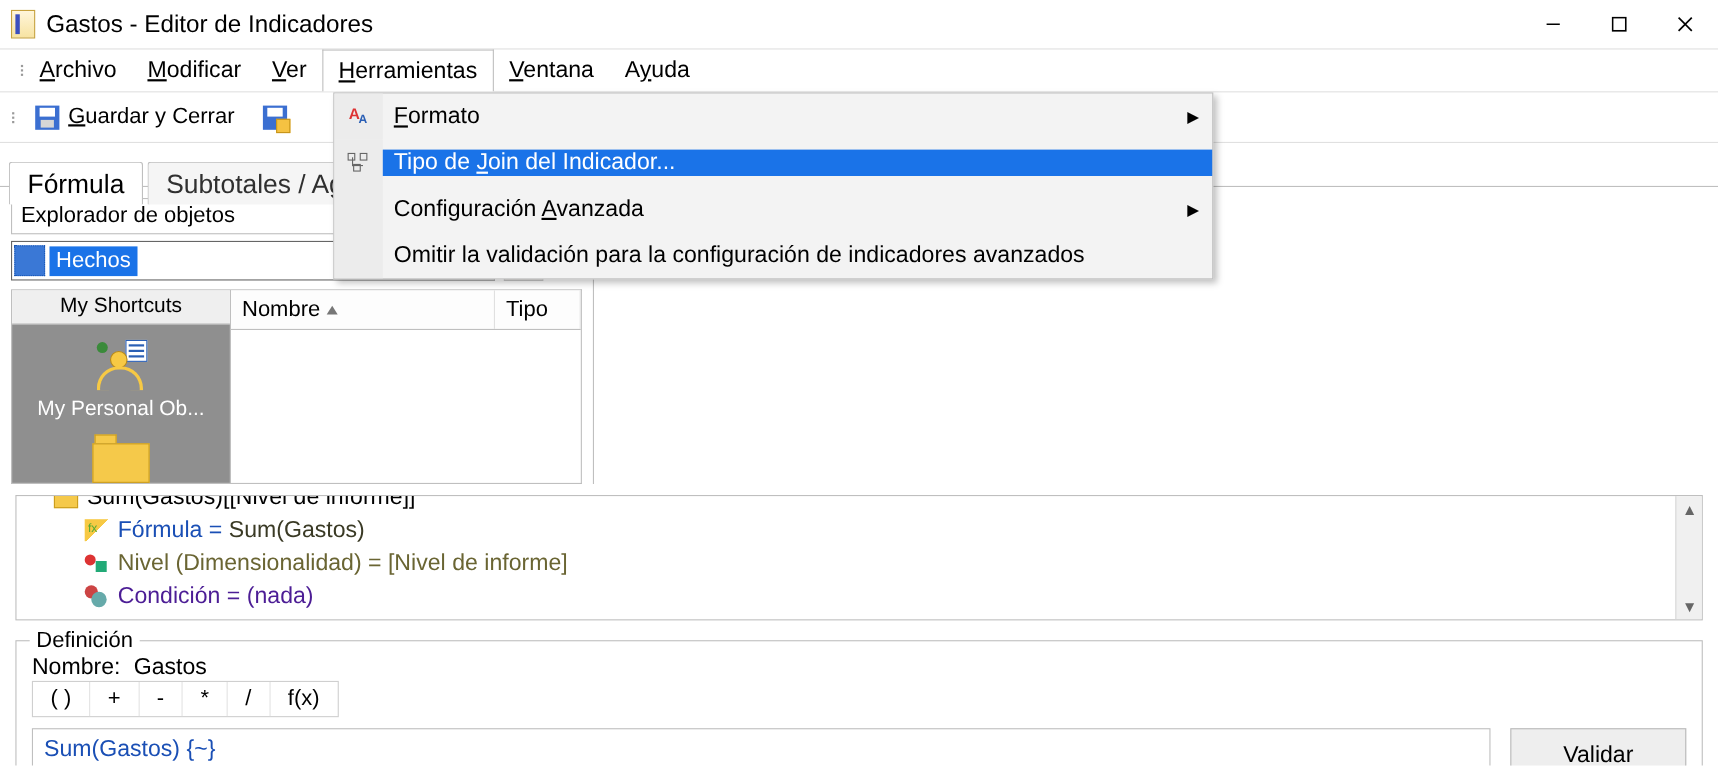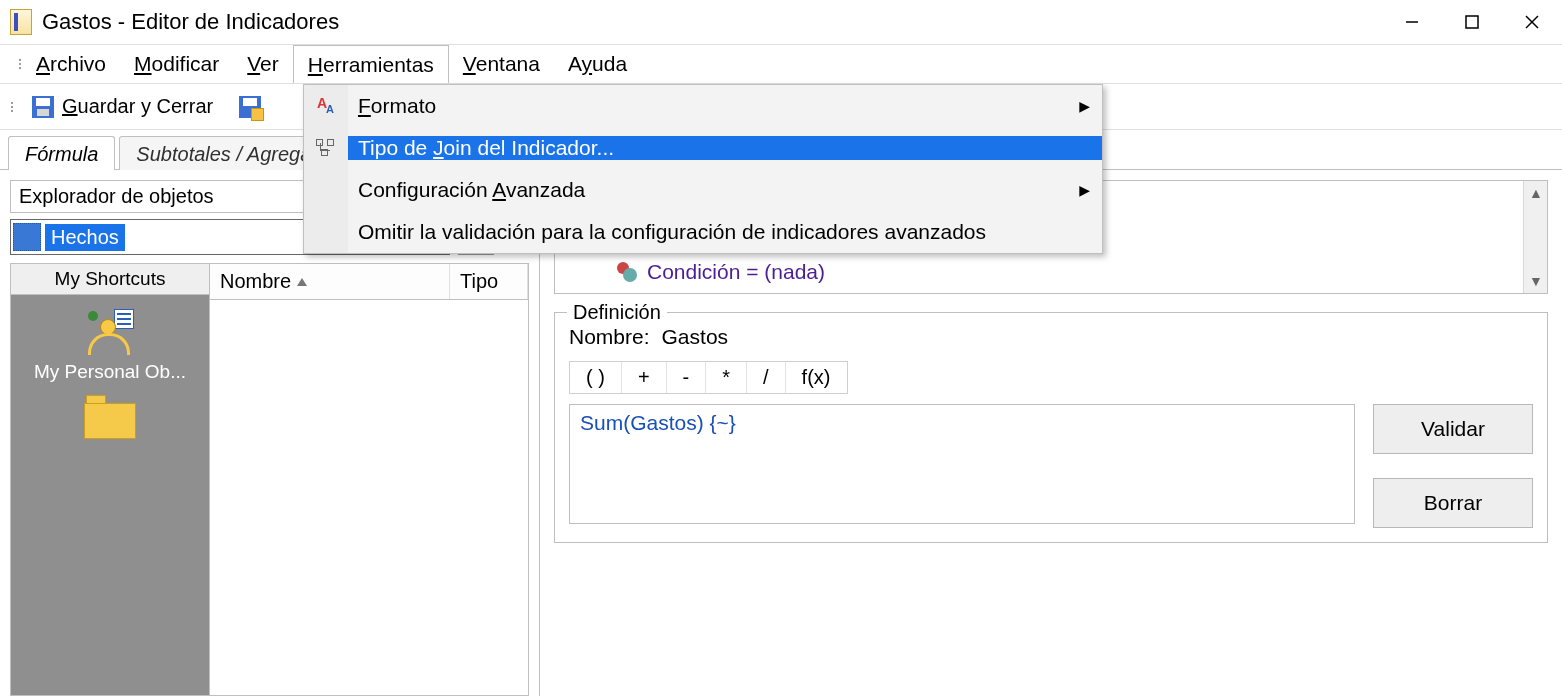--- a/index.html
+++ b/index.html
@@ -23,24 +23,24 @@
   .toolbar { height:46px; border-bottom:1px solid #e0e0e0; display:flex; align-items:center; padding-left:8px; gap:10px; }
   .tbtn { display:flex; align-items:center; gap:8px; padding:2px 8px; font-size:20px; }
   .save-icon { width:22px; height:22px; background:#3b6fd1; position:relative; }
   .save-icon::before { content:""; position:absolute; left:4px; right:4px; top:2px; height:8px; background:#fff; }
   .save-icon::after { content:""; position:absolute; left:5px; bottom:2px; width:12px; height:7px; background:#d6d6d6; }
   .saveas-icon { width:22px; height:22px; background:#3b6fd1; position:relative; }
   .saveas-icon::before { content:""; position:absolute; left:4px; right:4px; top:2px; height:8px; background:#fff; }
   .saveas-icon::after { content:""; position:absolute; right:-3px; bottom:-3px; width:11px; height:11px; background:#f5c242; border:1px solid #c7951a; }
   
   .tabs-row { height:40px; display:flex; align-items:flex-end; padding-left:8px; border-bottom:1px solid #bfbfbf; }
-  .tab { border:1px solid #bfbfbf; border-bottom:none; background:#fff; padding:6px 16px 4px 16px; margin-right:4px; font-size:20px; border-radius:3px 3px 0 0; position:relative; top:1px;font-style:italic; }
+  .tab { border:1px solid #bfbfbf; border-bottom:none; background:#fff; padding:6px 16px 4px 16px; margin-right:4px; font-size:24px; border-radius:3px 3px 0 0; position:relative; top:17px; }
   .tab.inactive { background:#f5f5f5; color:#303030; }
   
-  .content { display:flex; height:calc(100% - 44px - 40px - 46px - 40px); }
+  .content { display:flex; height:calc(100% - 44px - 40px - 46px - 40px);flex-direction:column; }
   .leftcol { width:540px; display:flex; flex-direction:column; border-right:1px solid #bfbfbf; }
   .explorer-hdr { border:1px solid #bfbfbf; margin:10px 10px 6px 10px; padding:4px 8px; font-size:20px; background:#fff; }
   .explorer-controls { display:flex; align-items:center; gap:8px; padding:0 10px; }
   .combo { flex:0 0 440px; height:36px; border:1px solid #666; display:flex; align-items:center; padding:2px; position:relative; }
   .combo-iconbox { width:28px; height:28px; border:1px dotted #1a57b5; background:#3a78d6; display:inline-block; }
   .combo-text { background:#1a73e8; color:#fff; padding:2px 6px; margin-left:4px; font-size:20px; }
   .combo-arrow { margin-left:auto; padding:0 6px; }
   .upfolder { width:36px; height:36px; border:1px solid #9a9a9a; display:flex; align-items:center; justify-content:center; background:linear-gradient(#fff,#efe6c0); }
   .upfolder-icon { width:22px; height:16px; background:#f5c94a; border:1px solid #cc9e1d; position:relative; }
   .upfolder-icon::before { content:""; position:absolute; left:2px; top:-4px; width:8px; height:4px; background:#f5c94a; border:1px solid #cc9e1d; border-bottom:none; }
@@ -84,21 +84,21 @@
   .ico-lvl::before { content:""; position:absolute; width:10px; height:10px; background:#d33; border-radius:50%; left:0; top:2px; }
   .ico-lvl::after { content:""; position:absolute; width:10px; height:10px; background:#2a7; left:10px; top:8px; }
   .ico-cond::before { content:""; position:absolute; width:12px; height:12px; background:#c44; border-radius:50%; left:0; top:0; }
   .ico-cond::after { content:""; position:absolute; width:14px; height:14px; background:#6aa; border-radius:50%; left:6px; top:6px; }
   .key-blue { color:#1a4fb5; }
   .key-dark { color:#3a3a25; }
   .key-olive { color:#6a6533; }
   .key-teal { color:#4c1d95; }
   .definition { border:1px solid #bfbfbf; margin-top:18px; padding:12px 14px 14px 14px; position:relative; }
   .definition .legend { position:absolute; top:-12px; left:12px; background:#fff; padding:0 6px; font-size:20px; }
-  .defrow { display:flex; align-items:center; gap:12px; font-size:21px; margin-bottom:12px; }
+  .defrow { display:flex; align-items:center; gap:12px; font-size:21px; margin-bottom:0; }
   .optoolbar { display:flex; border:1px solid #cfcfcf; width:fit-content; }
   .opbtn { border-right:1px solid #e3e3e3; padding:4px 16px; font-size:20px; }
   .opbtn:last-child { border-right:none; }
   .formula-row { display:flex; gap:18px; margin-top:10px; align-items:flex-start; }
   .formula-input { flex:1; height:120px; border:1px solid #bfbfbf; padding:6px 10px; font-size:21px; color:#1a4fb5; }
   .sidebtns { display:flex; flex-direction:column; gap:24px; }
   .sidebtn { width:160px; height:50px; border:1px solid #b8b8b8; background:#eee; font-size:21px; display:flex; align-items:center; justify-content:center; }
   
   .dropdown { position:absolute; left:303px; top:84px; width:800px; background:#f3f3f3; border:1px solid #bfbfbf; box-shadow:3px 3px 6px rgba(0,0,0,.25); z-index:25; }
   .dd-row { display:flex; align-items:center; height:42px; font-size:21px; position:relative; }

